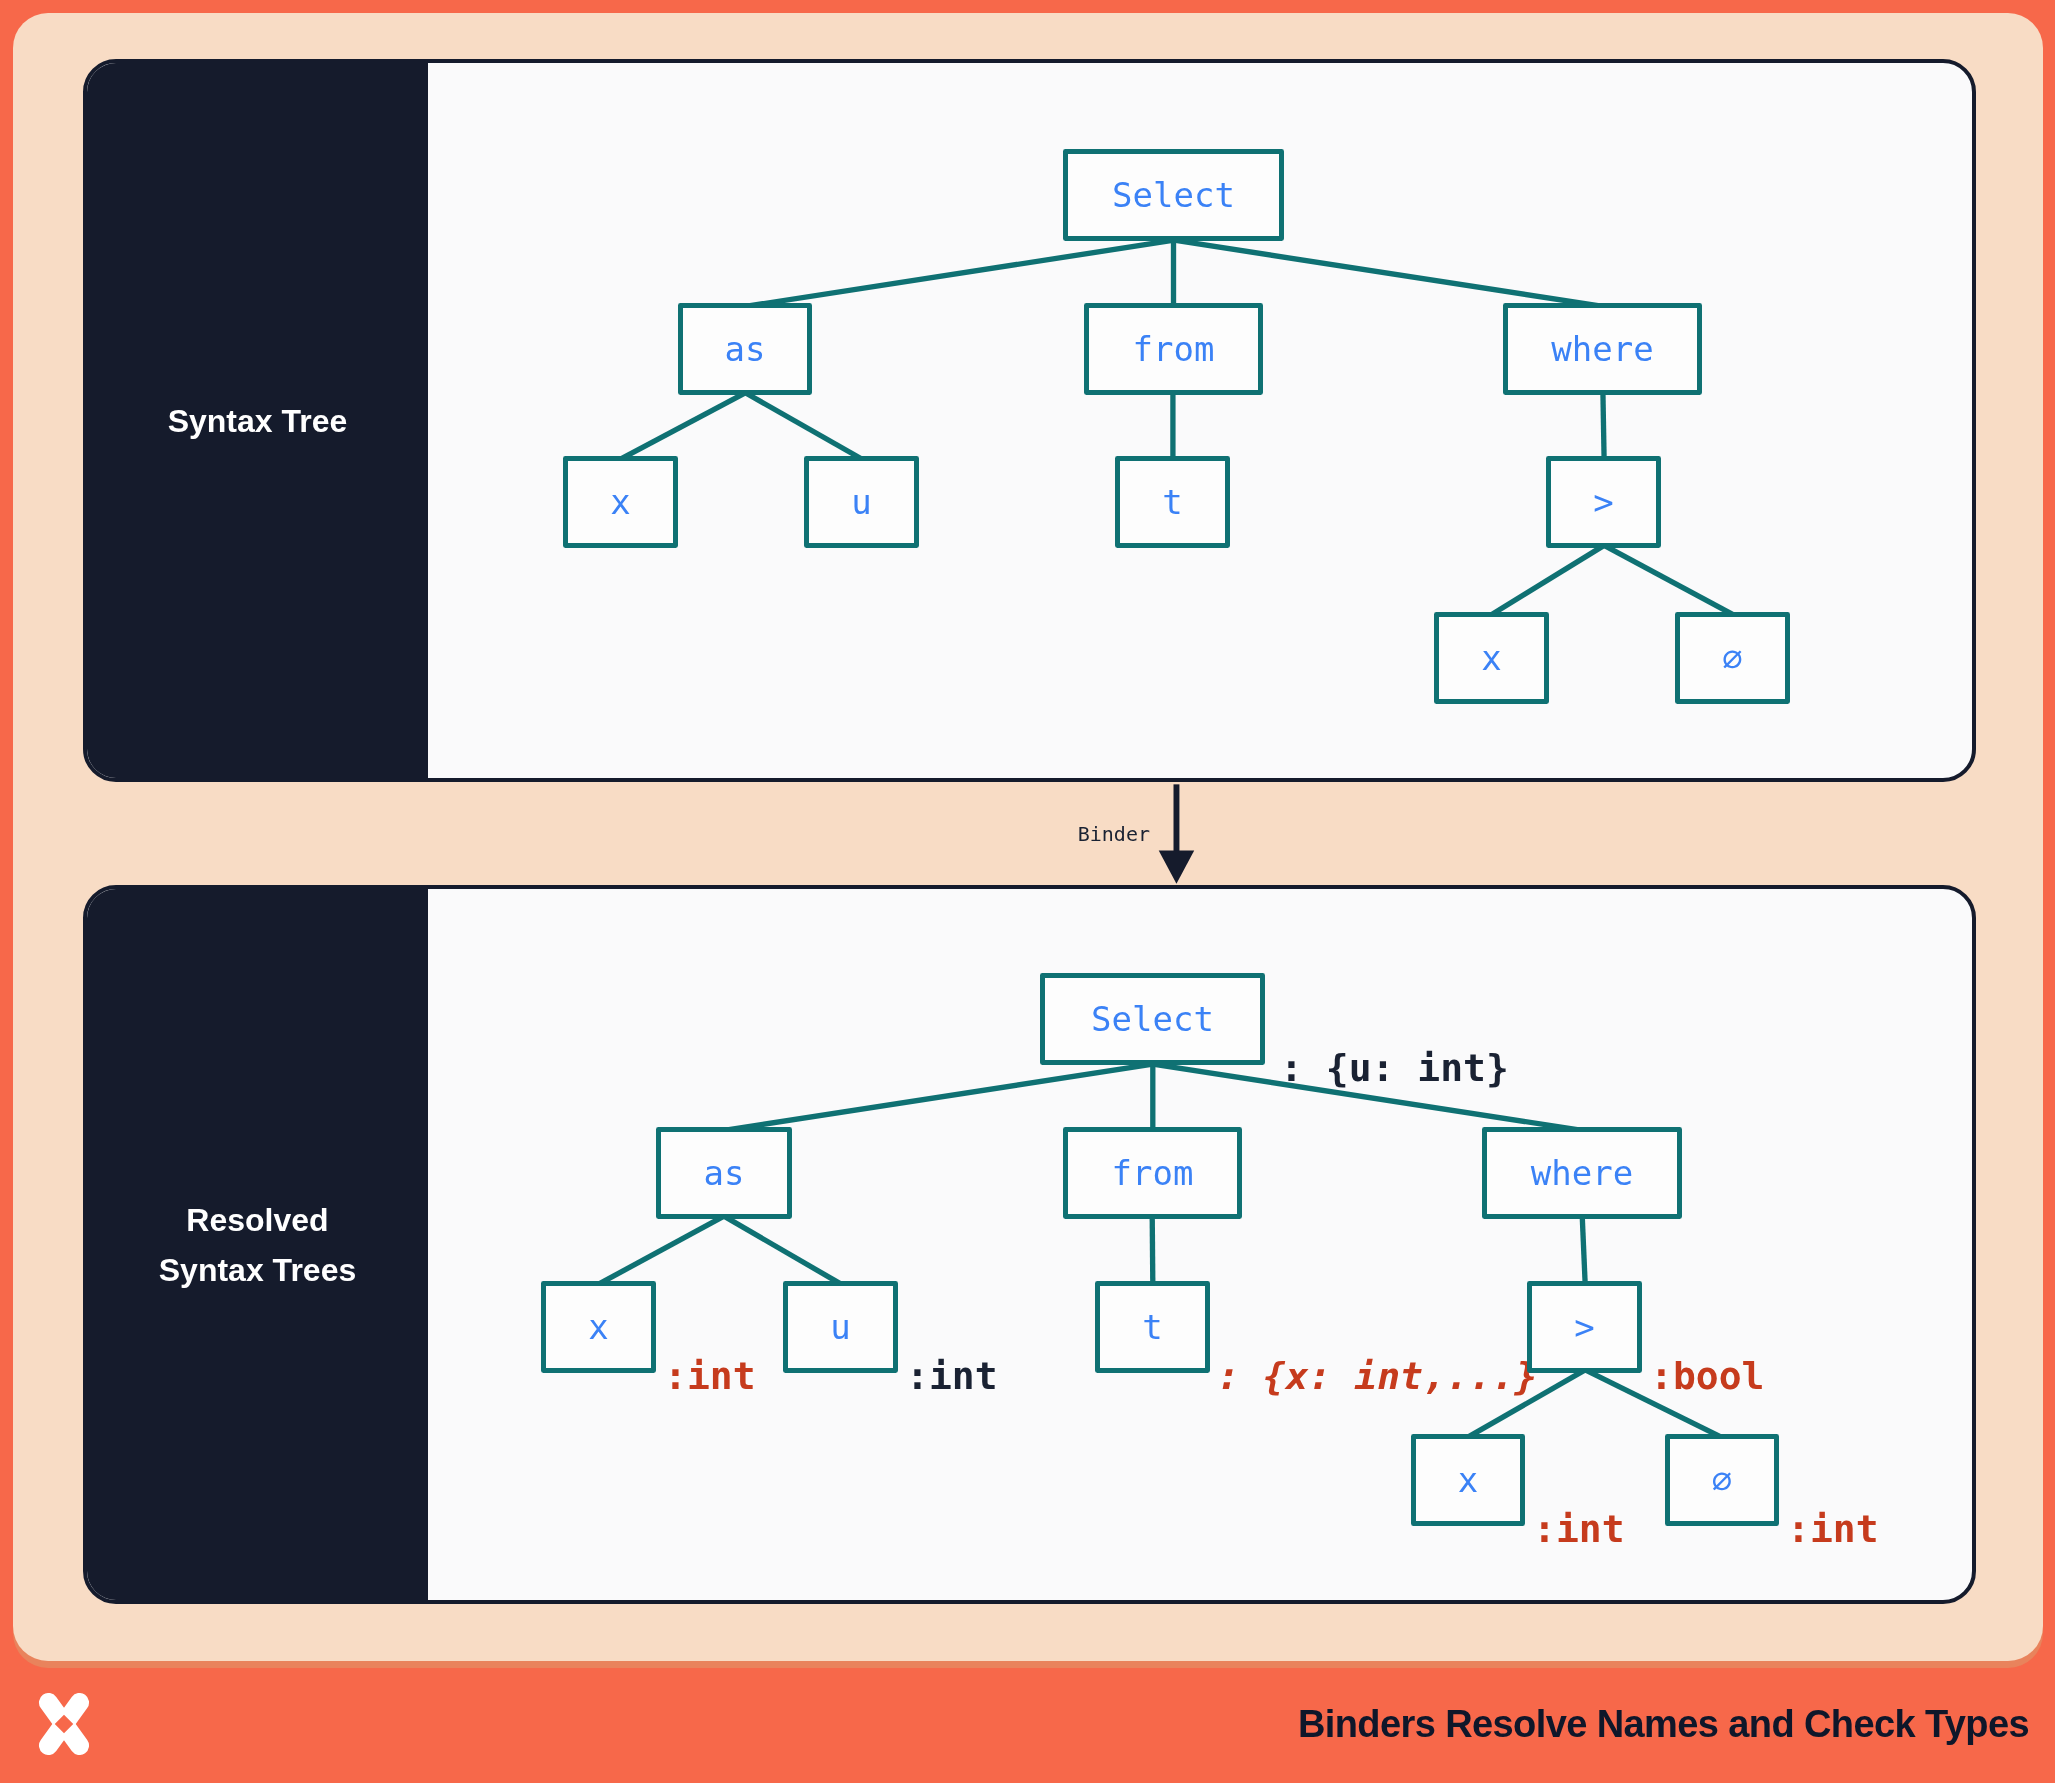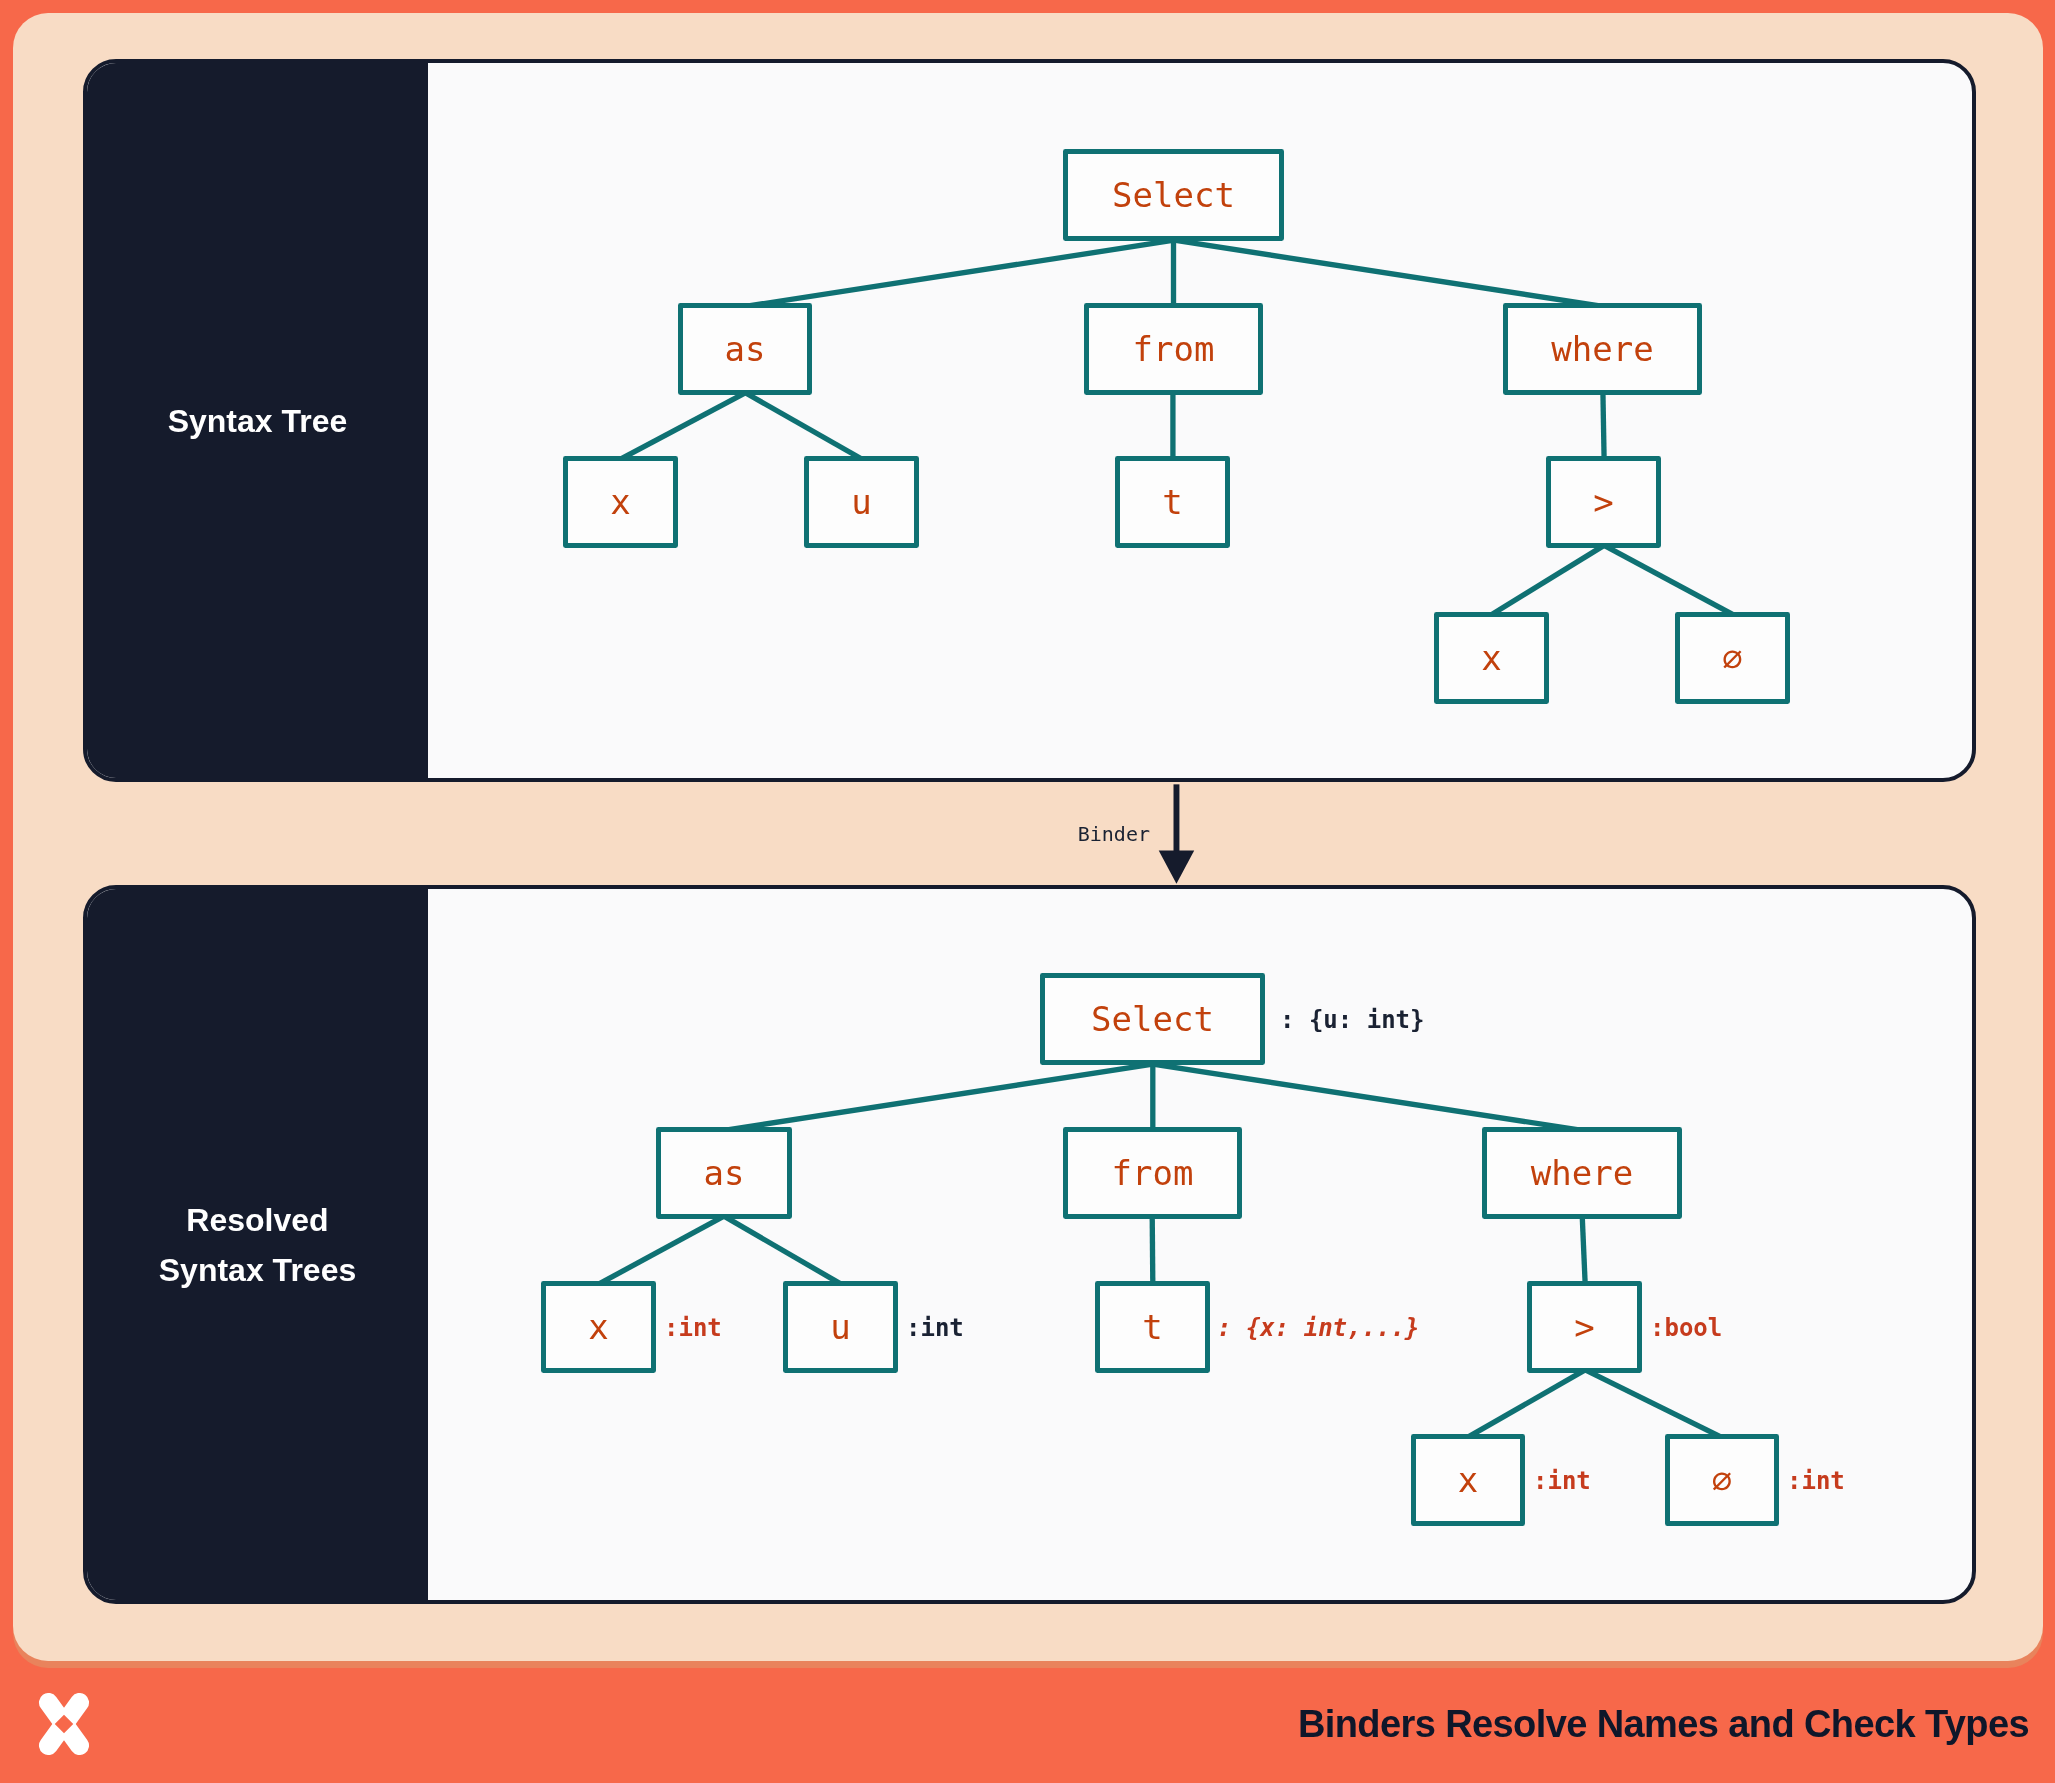--- a/index.html
+++ b/index.html
@@ -33,29 +33,30 @@
     font-weight:bold;font-size:32px;line-height:50px;text-align:center;
   }
 
   
   svg.layer{position:absolute;left:0;top:0;z-index:2;pointer-events:none;}
 
   
   .node{
     position:absolute;z-index:3;box-sizing:border-box;height:92px;
     background:#FDFDFD;border:5.3px solid #0F7173;border-radius:2.4px;
-    color:#c2410c;font-family:"DejaVu Sans Mono",monospace;font-size:34px;
+    color:#3b82f6;font-family:"DejaVu Sans Mono",monospace;font-size:34px;
     display:flex;align-items:center;justify-content:center;white-space:pre;
   }
 
   
   .ann{
     position:absolute;z-index:3;transform:translateY(-50%);
-    font-family:"DejaVu Sans Mono",monospace;font-weight:bold;font-size:24px;
+    font-family:"DejaVu Sans Mono",monospace;font-weight:bold;font-size:38px;
     white-space:pre;
+    margin-top:48px;
   }
   .ann.red{color:#C63B1D;}
   .ann.navy{color:#1A2233;}
 
   
   .binder-label{
     position:absolute;right:906px;top:817px;z-index:3;
     color:#1A2233;font-family:"DejaVu Sans Mono",monospace;font-size:20px;line-height:34px;
   }
 

